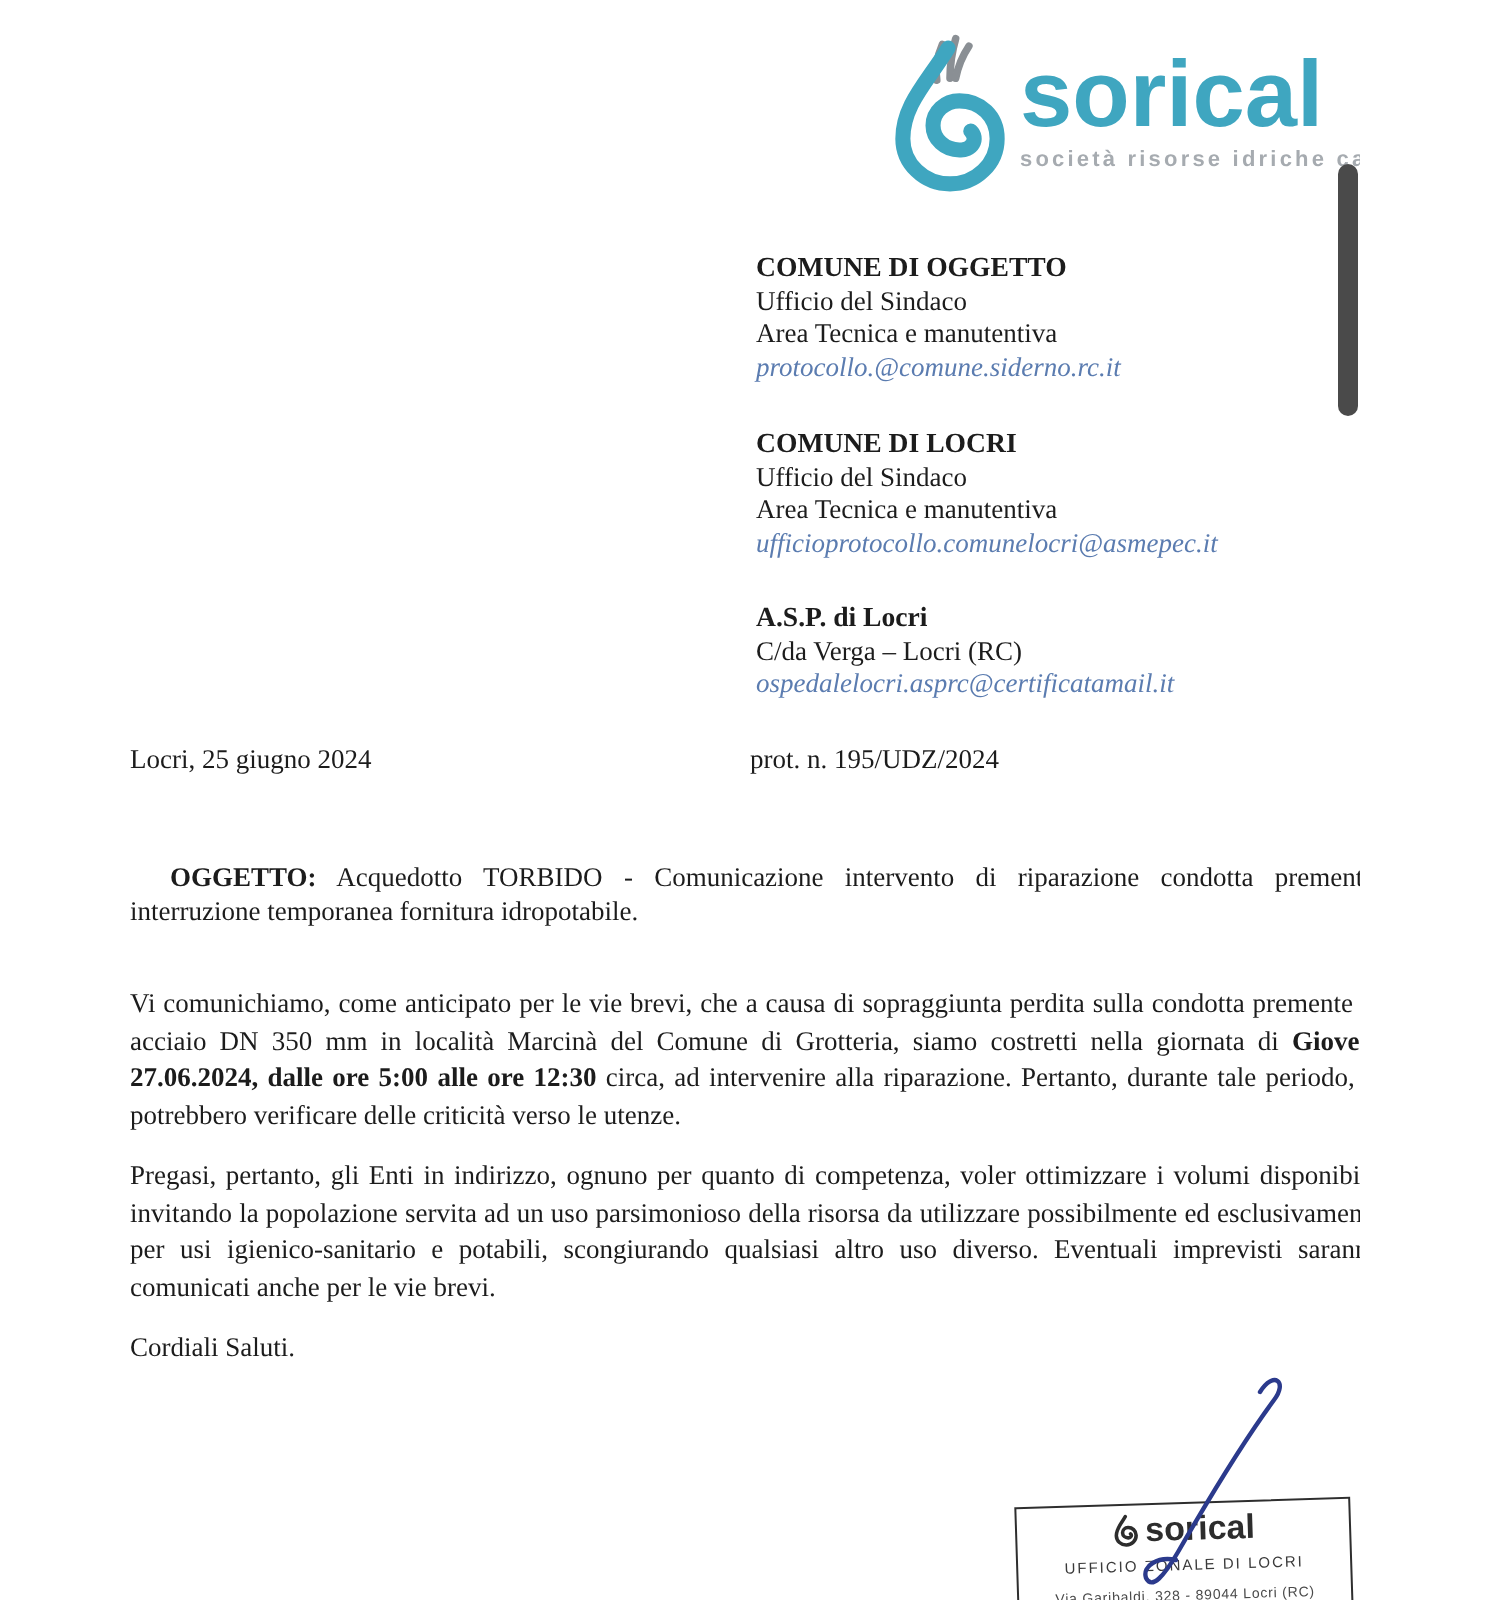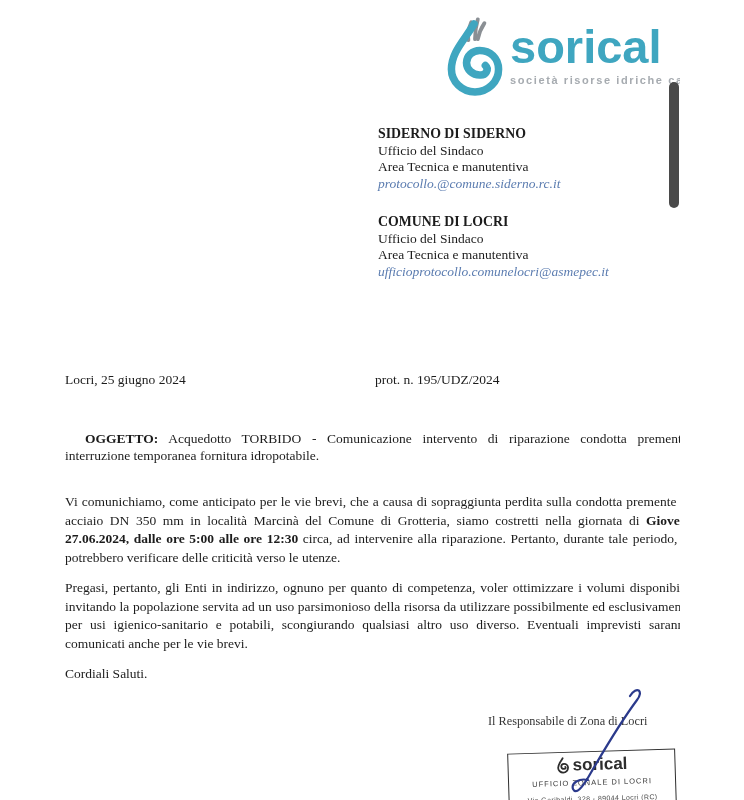--- a/index.html
+++ b/index.html
@@ -158,31 +158,36 @@
       <path d="M34 12 C23 30 10 42 10 60 a25 24 0 1 0 50 0 c0 -12 -9 -20 -20 -20 a14 13 0 1 0 0 26 a7 6 0 0 0 6 -10" fill="none" stroke="var(--brand,#3fa6c0)" stroke-width="8" stroke-linecap="round"></path>
     </svg>
     <div class="logo-text-col">
       <div class="logo-wordmark">sorical</div>
       <div class="logo-tagline">società risorse idriche calabresi</div>
     </div>
   </div>
 
   <div class="recipients">
     <div class="recipient">
-      <div class="recipient-name">SIDERNO DI SIDERNO</div>
+      <div class="recipient-name">COMUNE DI OGGETTO</div>
       <div class="recipient-line">Ufficio del Sindaco</div>
       <div class="recipient-line">Area Tecnica e manutentiva</div>
       <a href="#" class="recipient-email">protocollo.@comune.siderno.rc.it</a>
     </div>
     <div class="recipient">
       <div class="recipient-name">COMUNE DI LOCRI</div>
       <div class="recipient-line">Ufficio del Sindaco</div>
       <div class="recipient-line">Area Tecnica e manutentiva</div>
       <a href="#" class="recipient-email">ufficioprotocollo.comunelocri@asmepec.it</a>
     </div>
+    <div class="recipient">
+      <div class="recipient-name">A.S.P. di Locri</div>
+      <div class="recipient-line">C/da Verga – Locri (RC)</div>
+      <a href="#" class="recipient-email">ospedalelocri.asprc@certificatamail.it</a>
+    </div>
   </div>
 
   <div class="body-col">
     <div class="date-row">
       <span>Locri, 25 giugno 2024</span>
       <span class="protocol">prot. n. 195/UDZ/2024</span>
     </div>
 
     <div class="subject">
       <span class="subject-label">OGGETTO:</span><span> Acquedotto TORBIDO - Comunicazione intervento  di riparazione condotta premente, interruzione temporanea fornitura idropotabile.</span>
@@ -191,21 +196,20 @@
     <div class="para">
       <span>Vi comunichiamo, come anticipato per le vie brevi,  che a causa di sopraggiunta perdita sulla condotta premente in acciaio DN 350 mm in località Marcinà del Comune di Grotteria, siamo costretti nella giornata di </span><span class="bold-inline">Giovedì 27.06.2024, dalle ore 5:00 alle ore 12:30</span><span> circa, ad intervenire alla riparazione. Pertanto, durante tale periodo, si potrebbero verificare delle criticità verso le utenze.</span>
     </div>
 
     <div class="para second">Pregasi, pertanto, gli Enti in indirizzo, ognuno per quanto di competenza, voler ottimizzare i volumi disponibili, invitando la popolazione servita ad un uso parsimonioso della risorsa da utilizzare possibilmente ed esclusivamente per usi igienico-sanitario e potabili, scongiurando qualsiasi altro uso diverso. Eventuali imprevisti saranno comunicati anche per le vie brevi.</div>
 
     <div class="closing">Cordiali Saluti.</div>
   </div>
 
   <div class="signature-block">
-    <div>Il Responsabile di Zona di Locri</div>
 
     <div class="stamp">
       <div class="stamp-logo-row">
         <svg class="stamp-drop" viewBox="0 0 70 96">
           <path d="M34 12 C23 30 10 42 10 60 a25 24 0 1 0 50 0 c0 -12 -9 -20 -20 -20 a14 13 0 1 0 0 26 a7 6 0 0 0 6 -10" fill="none" stroke="var(--stamp-ink,#2d2d2d)" stroke-width="9" stroke-linecap="round"></path>
         </svg>
         <span class="stamp-wordmark">sorical</span>
       </div>
       <div class="stamp-office">UFFICIO ZONALE DI LOCRI</div>
       <div class="stamp-address">Via Garibaldi, 328 - 89044 Locri (RC)</div>

